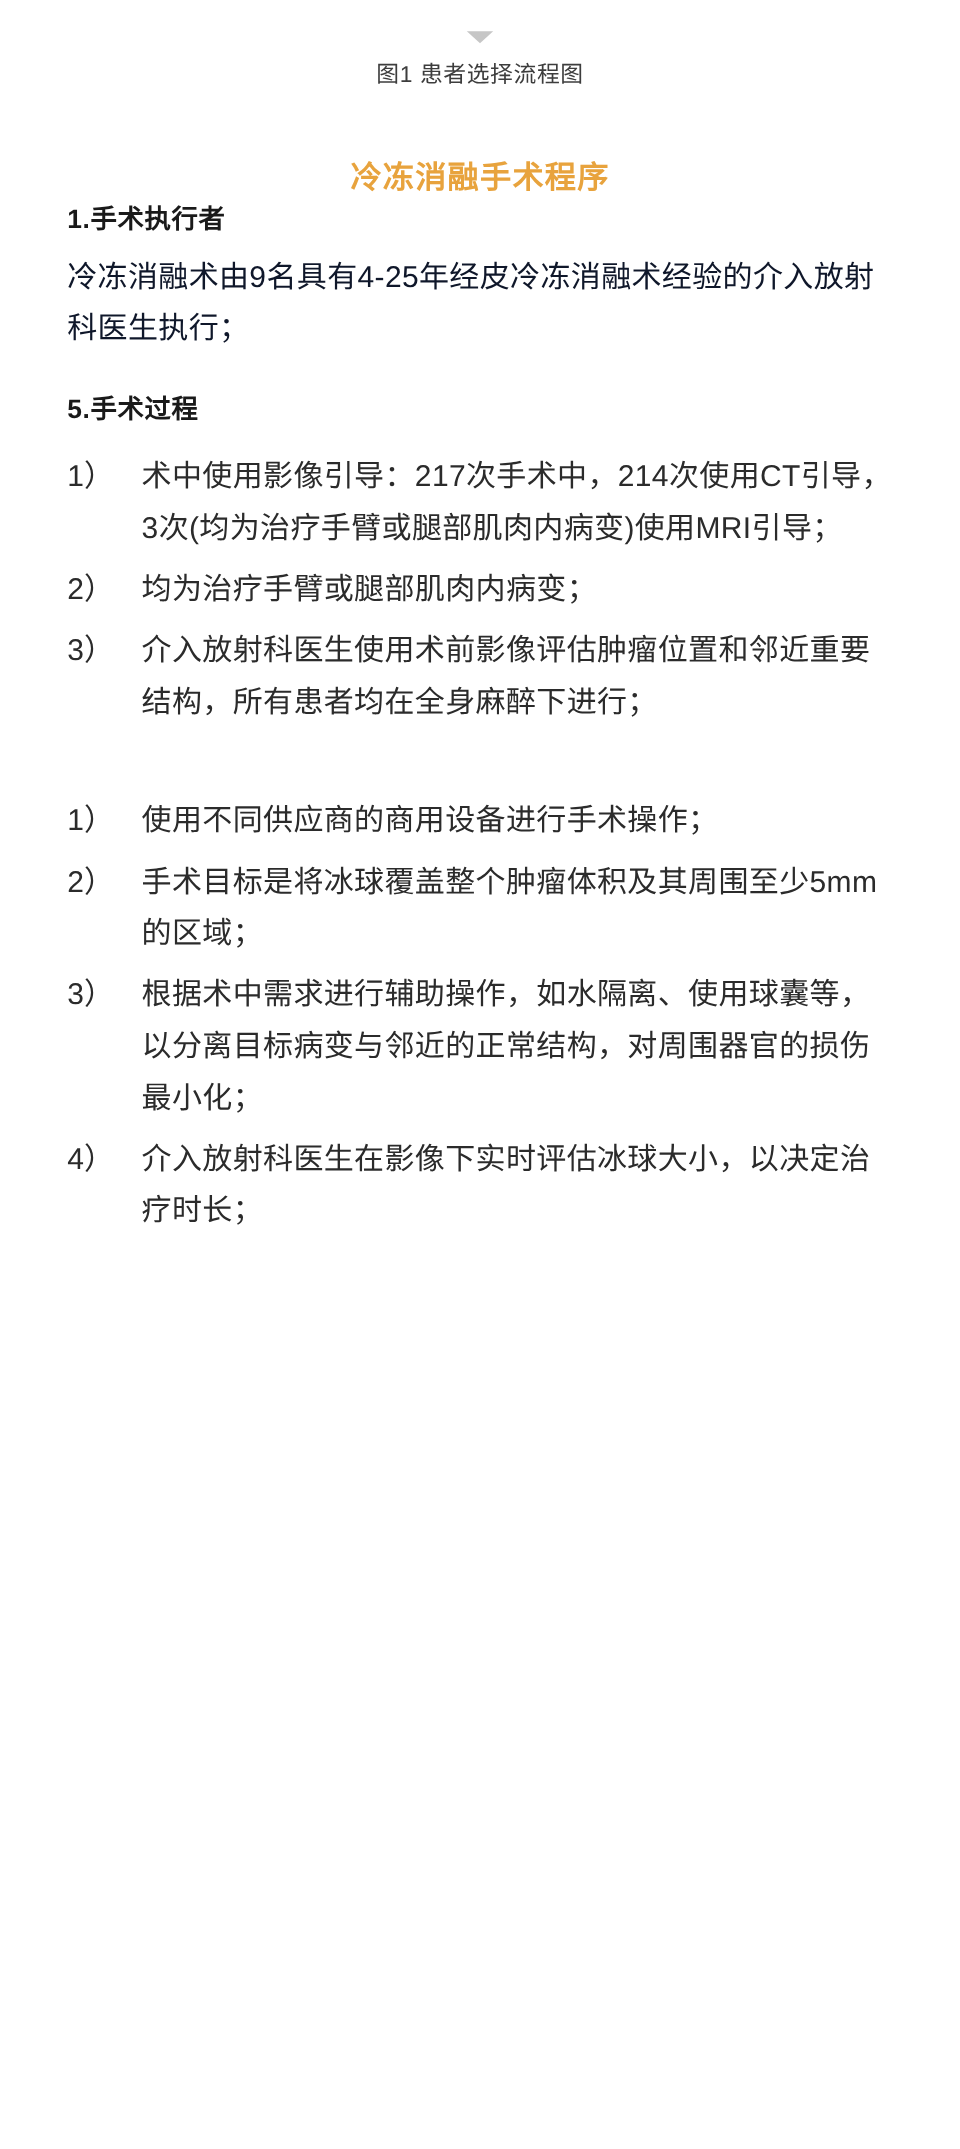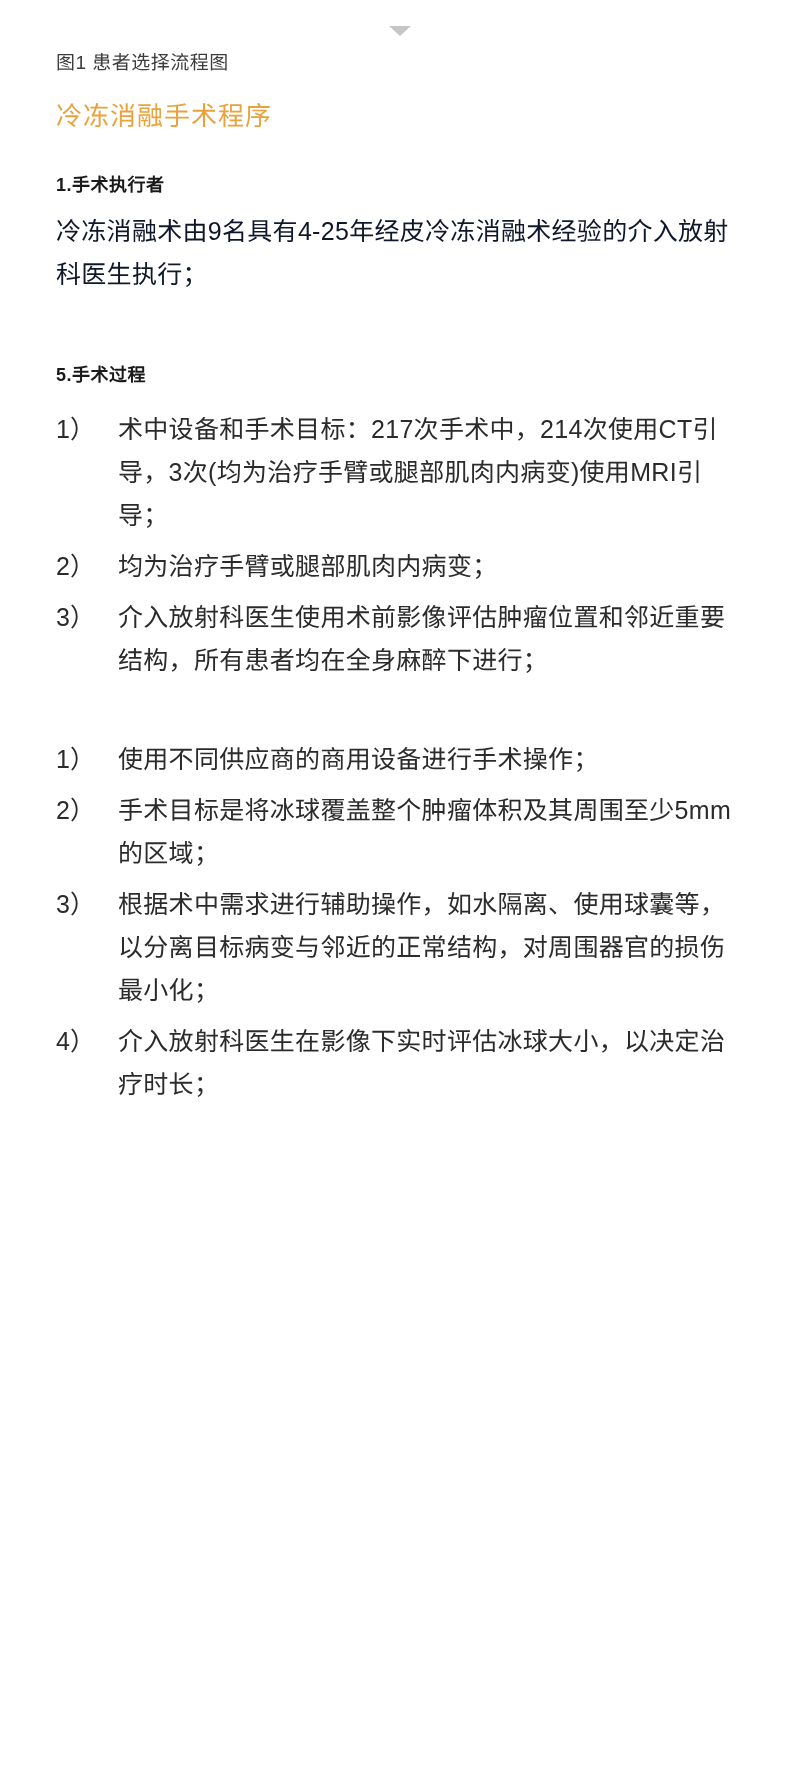--- a/index.html
+++ b/index.html
@@ -16,21 +16,21 @@
   }
   .page {
     width: 800px;
     box-sizing: border-box;
     padding: 0 56px 40px 56px;
   }
 
   
   .figure-block {
     padding-top: 26px;
-    text-align: left;
+    text-align: center;
   }
   .figure-arrow {
     width: 0;
     height: 0;
     margin: 0 auto 14px auto;
     border-left: 11px solid transparent;
     border-right: 11px solid transparent;
     border-top: 10px solid #c6c6c6;
   }
   .figure-caption {
@@ -42,29 +42,29 @@
 
   
   .section-title {
     margin-top: 52px;
     font-size: 33px;
     font-weight: bold;
     color: #c9a87c;
     letter-spacing: 2px;
   }
   .subsection-title {
-    margin-top: 18px;
+    margin-top: 50px;
     font-size: 26px;
-    font-weight: normal;
+    font-weight: bold;
     color: #e8a33d;
     letter-spacing: 1px;
+    text-align: center;
   }
   .item-heading {
-    margin-top: 38px;
-    font-size: 18px;
+    font-size: 22px;
     font-weight: bold;
     color: #1a1a1a;
     letter-spacing: 0.5px;
   }
 
   
   .para {
     margin-top: 14px;
     font-size: 25px;
     line-height: 1.72;
@@ -116,21 +116,21 @@
     <div class="para">冷冻消融术由9名具有4-25年经皮冷冻消融术经验的介入放射科医生执行；</div>
   </div>
 
   <div class="gap-sm"></div>
 
   <div>
     <div class="item-heading">5.手术过程</div>
     <div class="num-list">
       <div class="num-item">
         <div class="num-marker">1）</div>
-        <div class="num-text">术中设备和手术目标：217次手术中，214次使用CT引导，3次(均为治疗手臂或腿部肌肉内病变)使用MRI引导；</div>
+        <div class="num-text">术中使用影像引导：217次手术中，214次使用CT引导，3次(均为治疗手臂或腿部肌肉内病变)使用MRI引导；</div>
       </div>
       <div class="num-item">
         <div class="num-marker">2）</div>
         <div class="num-text">均为治疗手臂或腿部肌肉内病变；</div>
       </div>
       <div class="num-item">
         <div class="num-marker">3）</div>
         <div class="num-text">介入放射科医生使用术前影像评估肿瘤位置和邻近重要结构，所有患者均在全身麻醉下进行；</div>
       </div>
     </div>

